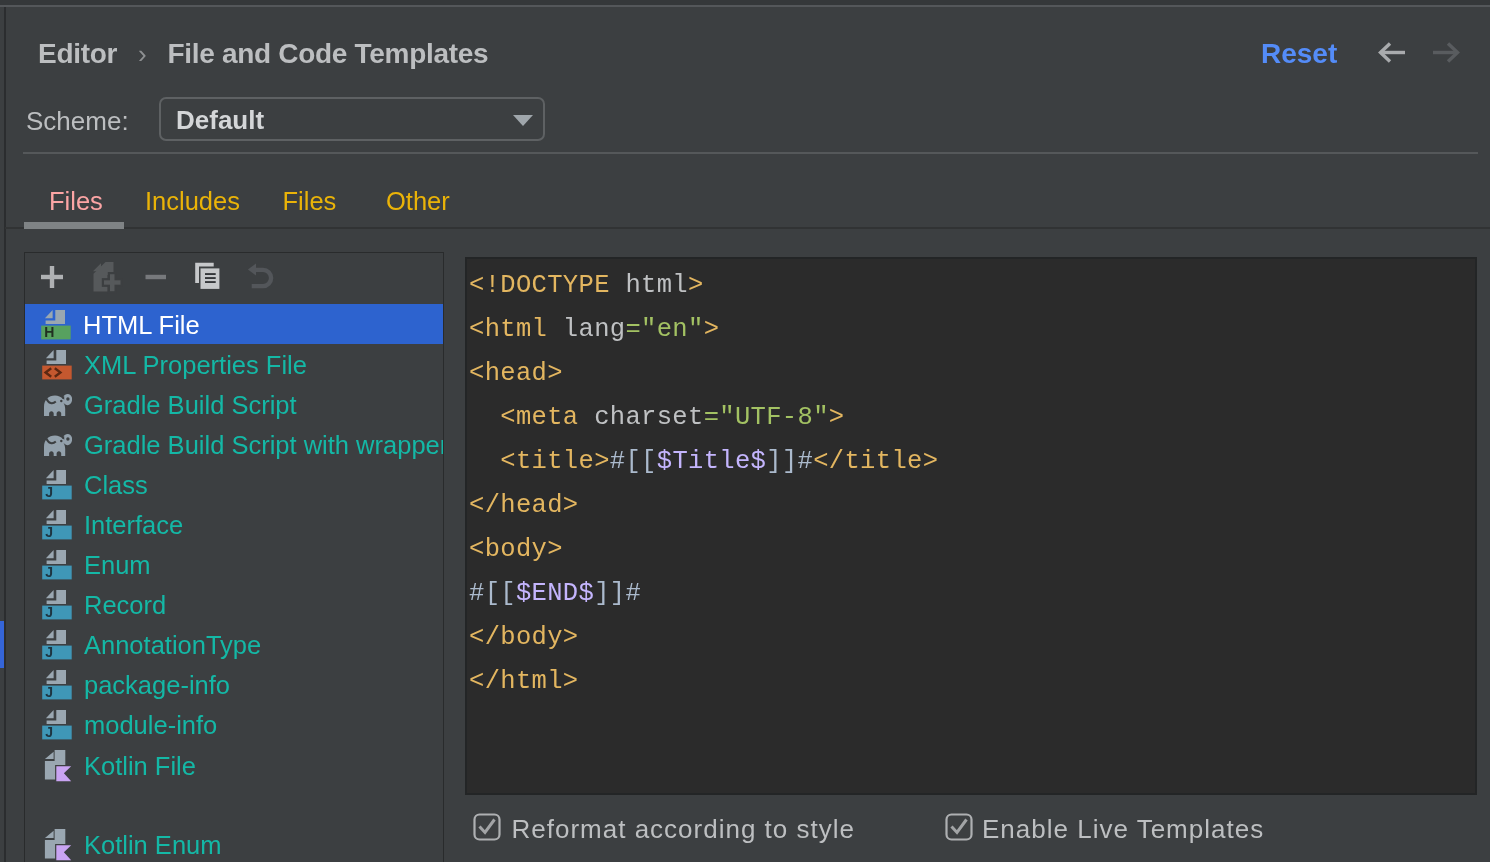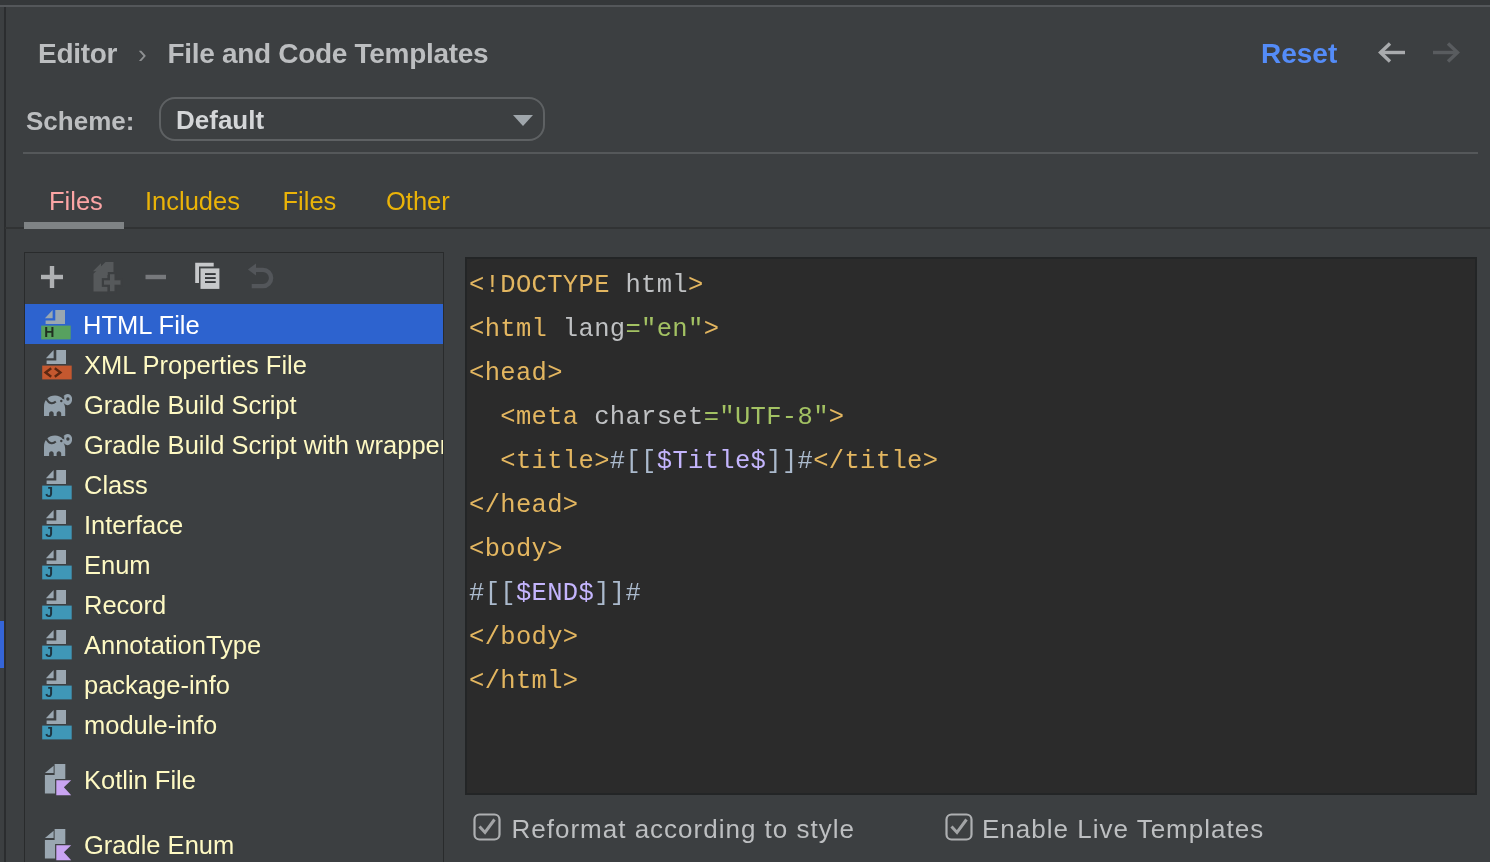--- a/index.html
+++ b/index.html
@@ -9,32 +9,32 @@
 
 .topstrip { left:0; top:0; width:1490px; height:5px; background:#35383a; }
 .topline { left:0; top:5px; width:1490px; height:2px; background:#54575a; }
 .leftline { left:4px; top:7px; width:1.5px; height:855px; background:#2b2d2f; }
 .navblue { left:0; top:621px; width:4px; height:47px; background:#3565d8; }
 
 .crumbs { left:38px; top:38px; font-size:28px; font-weight:bold; color:#bcbec0; letter-spacing:-0.3px; }
 .crumbs .sep { font-weight:normal; color:#8e9092; padding:0 21px; font-size:26px; }
 .reset { left:1261px; top:38px; font-size:28px; font-weight:bold; color:#548cf8; }
 
-.schemelbl { left:26px; top:106px; font-size:26px; color:#bcbec0;font-weight:bold; }
-.dropdown { left:159px; top:97px; width:386px; height:44px; border:2px solid #5e6163; border-radius:16px; }
+.schemelbl { left:26px; top:106px; font-size:26px; color:#bcbec0; }
+.dropdown { left:159px; top:97px; width:386px; height:44px; border:2px solid #5e6163; border-radius:7px; }
 .dropdown .txt { position:absolute; left:15px; top:6px; font-size:26px; font-weight:bold; color:#d4d6d8; }
 .ddarrow { left:513px; top:115px; width:0; height:0; border-left:10px solid transparent; border-right:10px solid transparent; border-top:11px solid #9fa6ab; }
 .sep1 { left:23px; top:152px; width:1455px; height:1.5px; background:#55585a; }
 
 .tab { top:187px; font-size:25.5px; color:#eab308; }
 .tabline { left:5px; top:227px; width:1485px; height:2px; background:#313334; }
 .tabbar { left:24px; top:222px; width:100px; height:7px; background:#7f8385; }
 
 .panel { left:24px; top:252px; width:420px; height:612px; border:1.5px solid #292b2c; border-bottom:none; background:#3c3f41; overflow:hidden; }
-.row { position:absolute; left:1px; width:417px; height:40px; font-size:25.5px; color:#fef9c3; }
+.row { position:absolute; left:1px; width:417px; height:40px; font-size:25.5px; color:#14b8a6; }
 .row.sel { background:#2d63cf; color:#ffffff; left:0; width:419px; }
 .row .lbl { position:absolute; left:58px; top:7px; white-space:nowrap;text-align:right; }
 .row svg { position:absolute; left:15.5px; top:4px; }
 
 .editor { left:465px; top:257px; width:1012px; height:538px; background:#2b2b2b; border:2.5px solid #232526; }
 pre.code { position:absolute; left:469px; top:263.5px; font-family:"Liberation Mono", monospace; font-size:25.5px; line-height:44px; letter-spacing:0.34px; }
 pre.code .t { color:#e3b660; }
 pre.code .g { color:#bfc1c3;margin-top:24px; }
 pre.code .e { color:#a3c263; }
 pre.code .s { color:#abbacd; }
@@ -210,35 +210,35 @@
     </div>
   <div class="row" style="top:450.5px">
       <svg width="30" height="32" viewBox="0 0 30 32">
         <polygon points="3.9,10.2 11.6,2 11.6,10.2" fill="#9aa7b1"></polygon>
         <path d="M14.3,2 H24 V16 H4.6 V12.4 H14.3 Z" fill="#9aa7b1"></path>
         <rect x="0.2" y="17.6" width="29.5" height="13.8" fill="#3f97b7"></rect>
         <text x="3.2" y="29.2" font-size="14" font-weight="bold" fill="#1d3440" font-family="Liberation Sans, sans-serif">J</text>
       </svg>
       <span class="lbl">module-info</span>
     </div>
-  <div class="row" style="top:506px">
+  <div class="row" style="top:492px">
       <svg width="31" height="33" viewBox="0 0 31 33">
         <polygon points="2.9,10.1 11.6,2.8 11.6,10.1" fill="#9aa7b1"></polygon>
         <path d="M12.6,0.9 H23.3 V16 H13.1 V30.6 H2.9 V12.1 H12.6 Z" fill="#9aa7b1"></path>
         <polygon points="14.3,17.2 29.2,17.2 21.9,24.3 29.2,32.3 14.3,32.3" fill="#c9a4f2"></polygon>
       </svg>
       <span class="lbl">Kotlin File</span>
     </div>
   <div class="row" style="top:570.5px">
       <svg width="31" height="33" viewBox="0 0 31 33">
         <polygon points="2.9,10.1 11.6,2.8 11.6,10.1" fill="#9aa7b1"></polygon>
         <path d="M12.6,0.9 H23.3 V16 H13.1 V30.6 H2.9 V12.1 H12.6 Z" fill="#9aa7b1"></path>
         <polygon points="14.3,17.2 29.2,17.2 21.9,24.3 29.2,32.3 14.3,32.3" fill="#c9a4f2"></polygon>
       </svg>
-      <span class="lbl">Gradle Enum</span>
+      <span class="lbl">Kotlin Enum</span>
     </div>
 </div>
 
 <div class="abs editor"></div>
 <pre class="abs code"><span class="t">&lt;!DOCTYPE</span><span class="g"> html</span><span class="t">&gt;</span>
 <span class="t">&lt;html </span><span class="g">lang</span><span class="e">="en"</span><span class="t">&gt;</span>
 <span class="t">&lt;head&gt;</span>
 <span class="t">  &lt;meta </span><span class="g">charset</span><span class="e">="UTF-8"</span><span class="t">&gt;</span>
 <span class="t">  &lt;title&gt;</span><span class="s">#[[</span><span class="v">$Title$</span><span class="s">]]#</span><span class="t">&lt;/title&gt;</span>
 <span class="t">&lt;/head&gt;</span>

